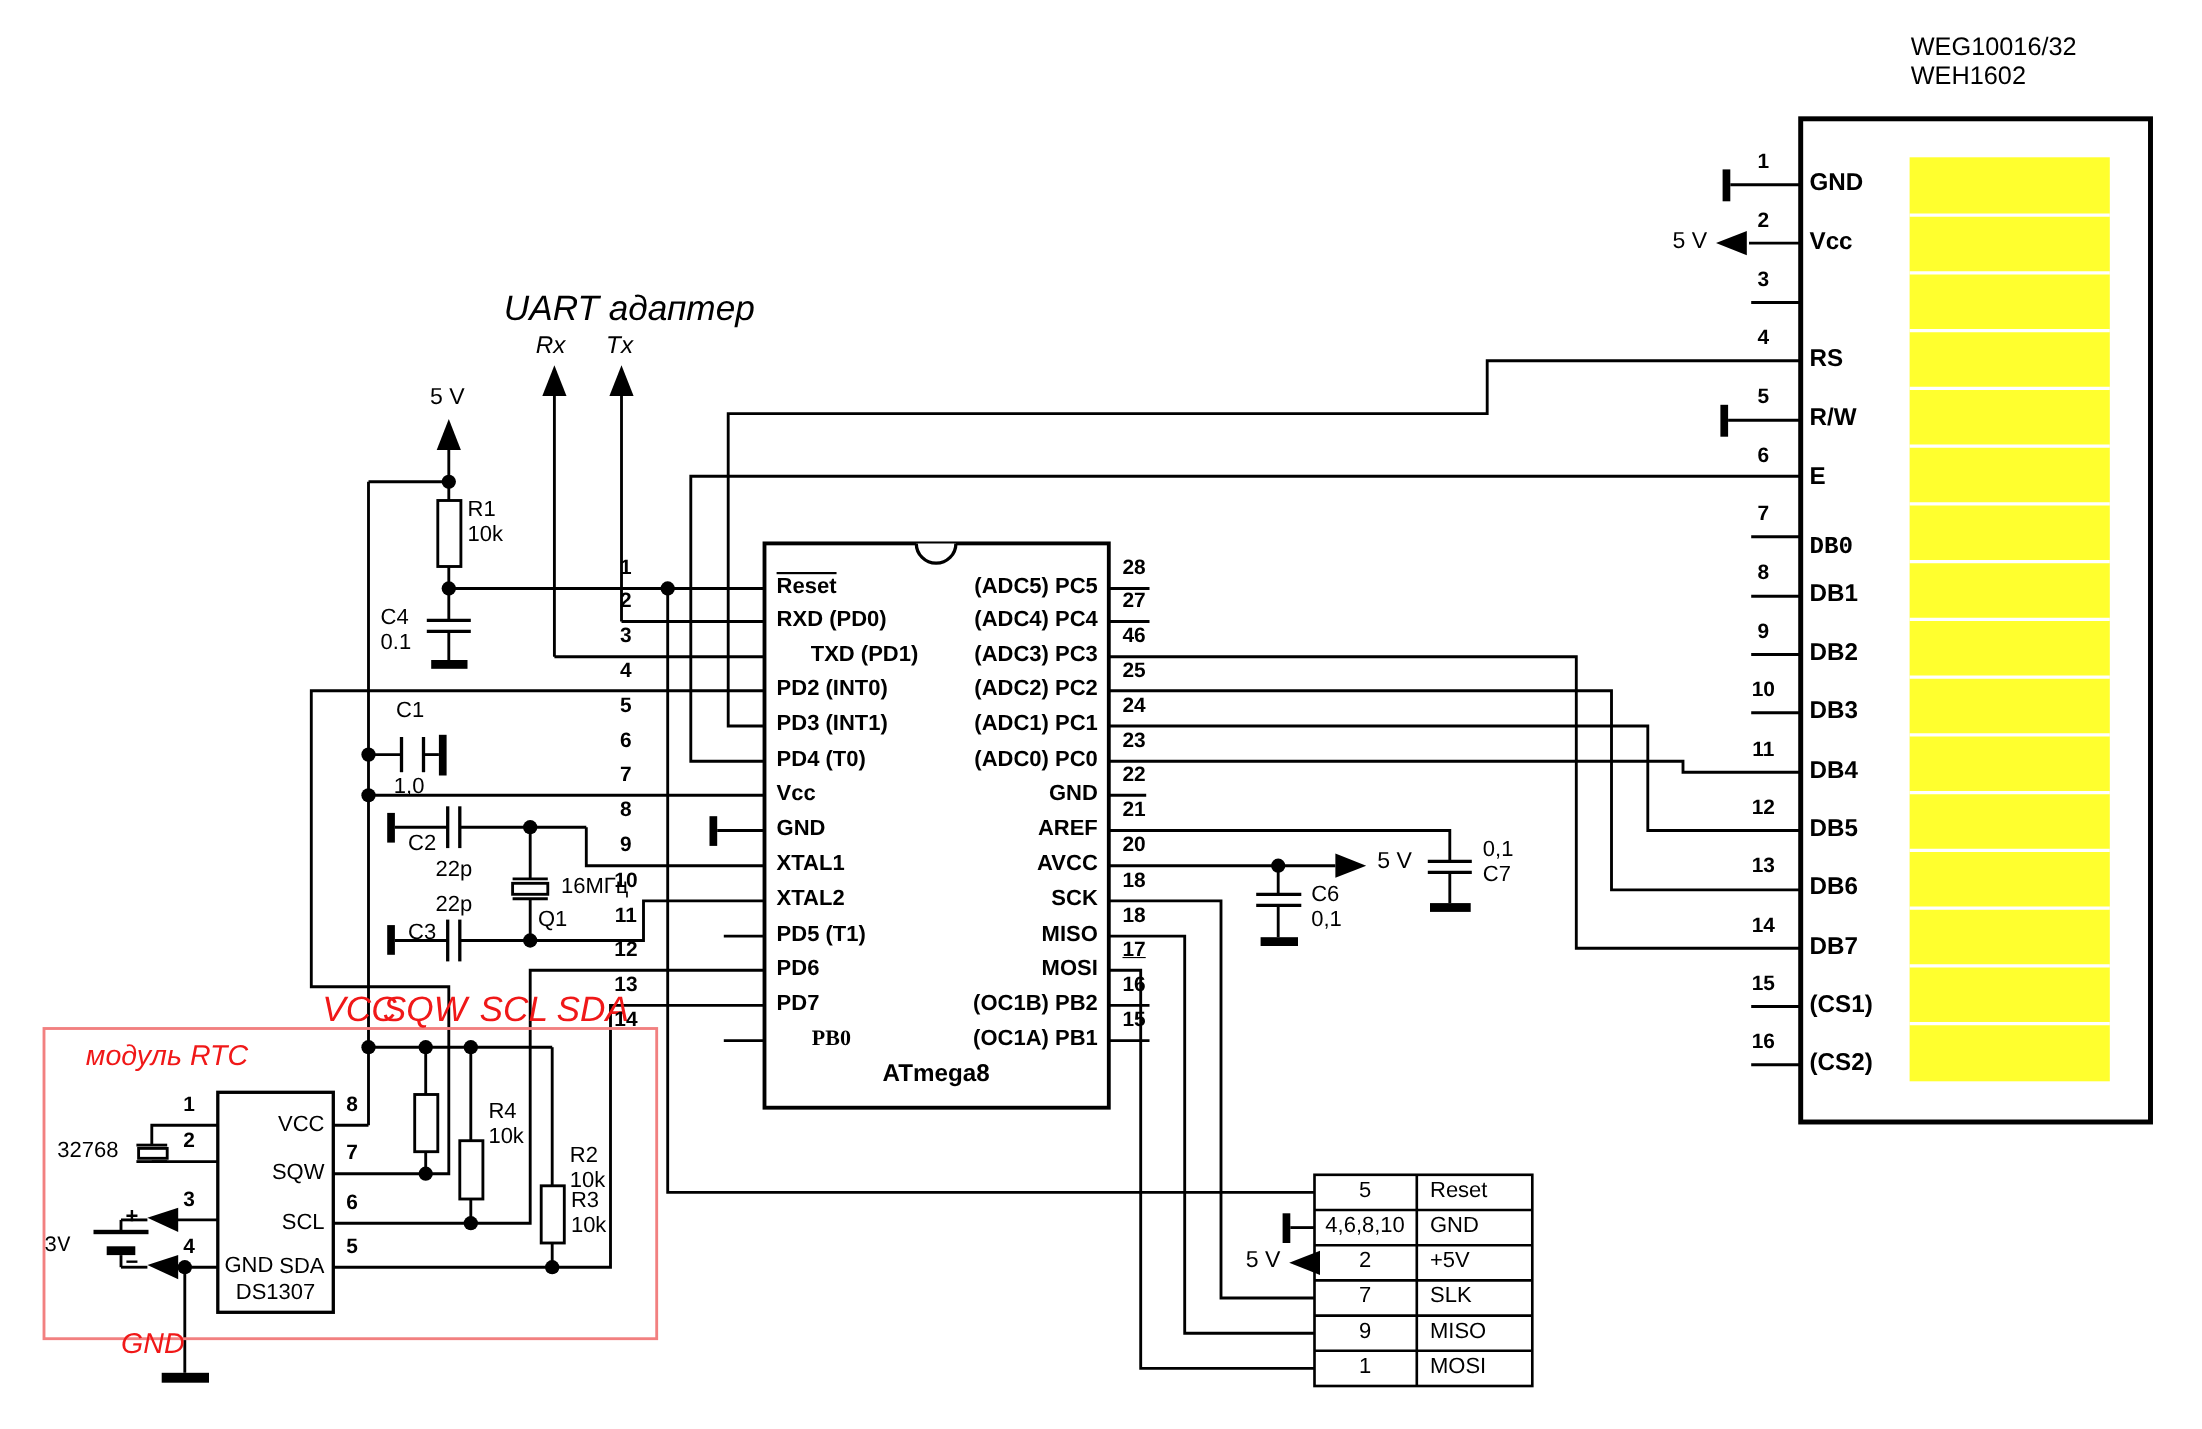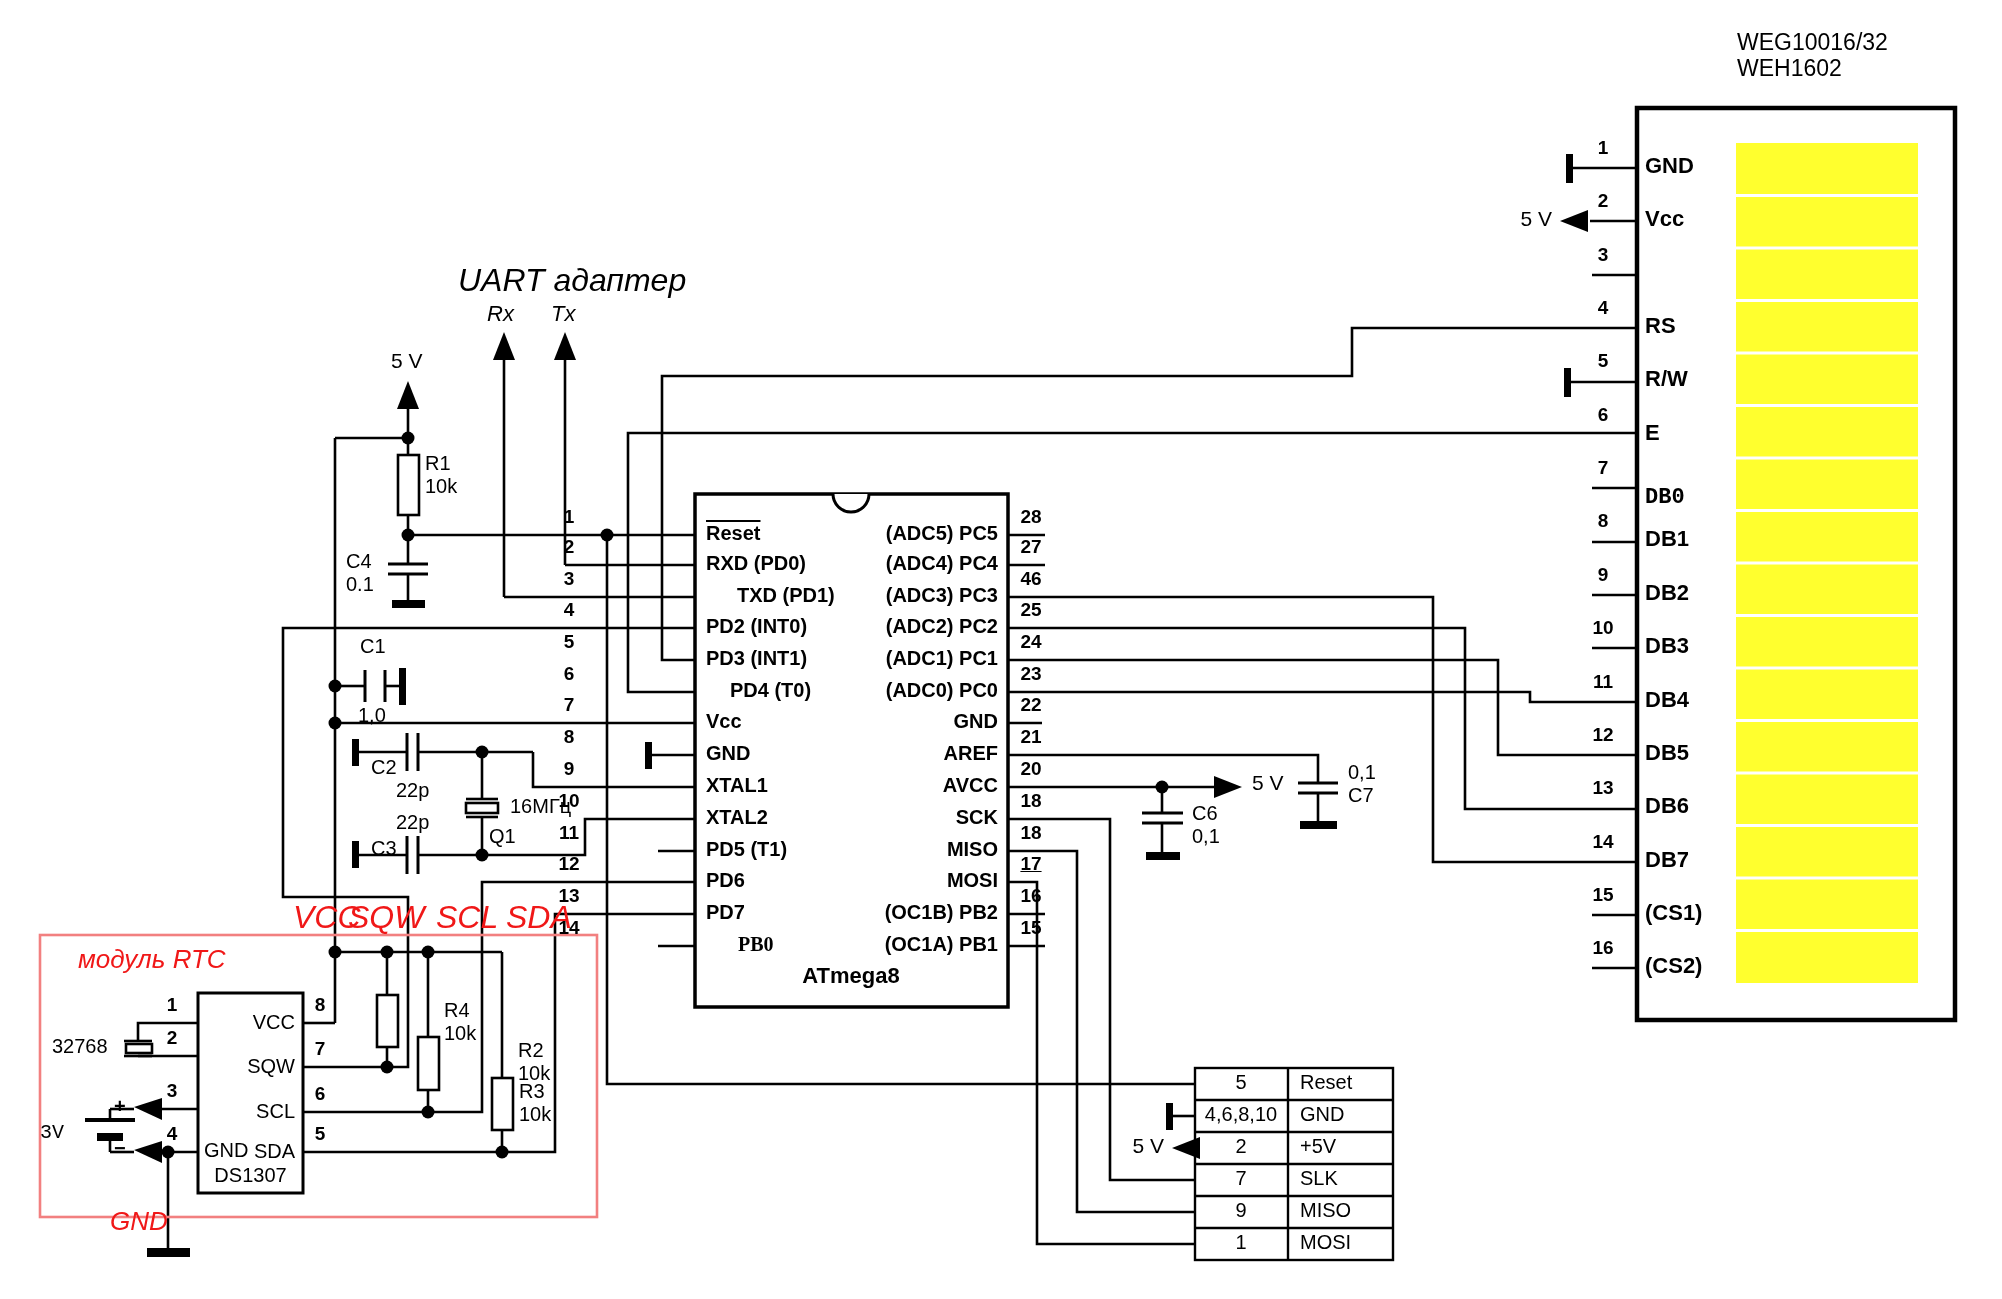--- a/index.html
+++ b/index.html
@@ -288,21 +288,21 @@
       <div class="t s19 b ctr" style="left:552px;top:569px;width:34px;">3</div>
       <div class="t s19 b ctr" style="left:1012px;top:569px;width:38px;">46</div>
       <div class="t s20 b" style="left:706px;top:616px;">PD2 (INT0)</div>
       <div class="t s20 b rgt" style="left:700px;top:616px;width:298px;">(ADC2) PC2</div>
       <div class="t s19 b ctr" style="left:552px;top:600px;width:34px;">4</div>
       <div class="t s19 b ctr" style="left:1012px;top:600px;width:38px;">25</div>
       <div class="t s20 b" style="left:706px;top:648px;">PD3 (INT1)</div>
       <div class="t s20 b rgt" style="left:700px;top:648px;width:298px;">(ADC1) PC1</div>
       <div class="t s19 b ctr" style="left:552px;top:632px;width:34px;">5</div>
       <div class="t s19 b ctr" style="left:1012px;top:632px;width:38px;">24</div>
-      <div class="t s20 b" style="left:706px;top:680px;margin-left:24px;">PD4 (T0)</div>
+      <div class="t s20 b" style="left:706px;top:680px;">PD4 (T0)</div>
       <div class="t s20 b rgt" style="left:700px;top:680px;width:298px;">(ADC0) PC0</div>
       <div class="t s19 b ctr" style="left:552px;top:664px;width:34px;">6</div>
       <div class="t s19 b ctr" style="left:1012px;top:664px;width:38px;">23</div>
       <div class="t s20 b" style="left:706px;top:711px;">Vcc</div>
       <div class="t s20 b rgt" style="left:700px;top:711px;width:298px;">GND</div>
       <div class="t s19 b ctr" style="left:552px;top:695px;width:34px;">7</div>
       <div class="t s19 b ctr" style="left:1012px;top:695px;width:38px;">22</div>
       <div class="t s20 b" style="left:706px;top:743px;">GND</div>
       <div class="t s20 b rgt" style="left:700px;top:743px;width:298px;">AREF</div>
       <div class="t s19 b ctr" style="left:552px;top:727px;width:34px;">8</div>

